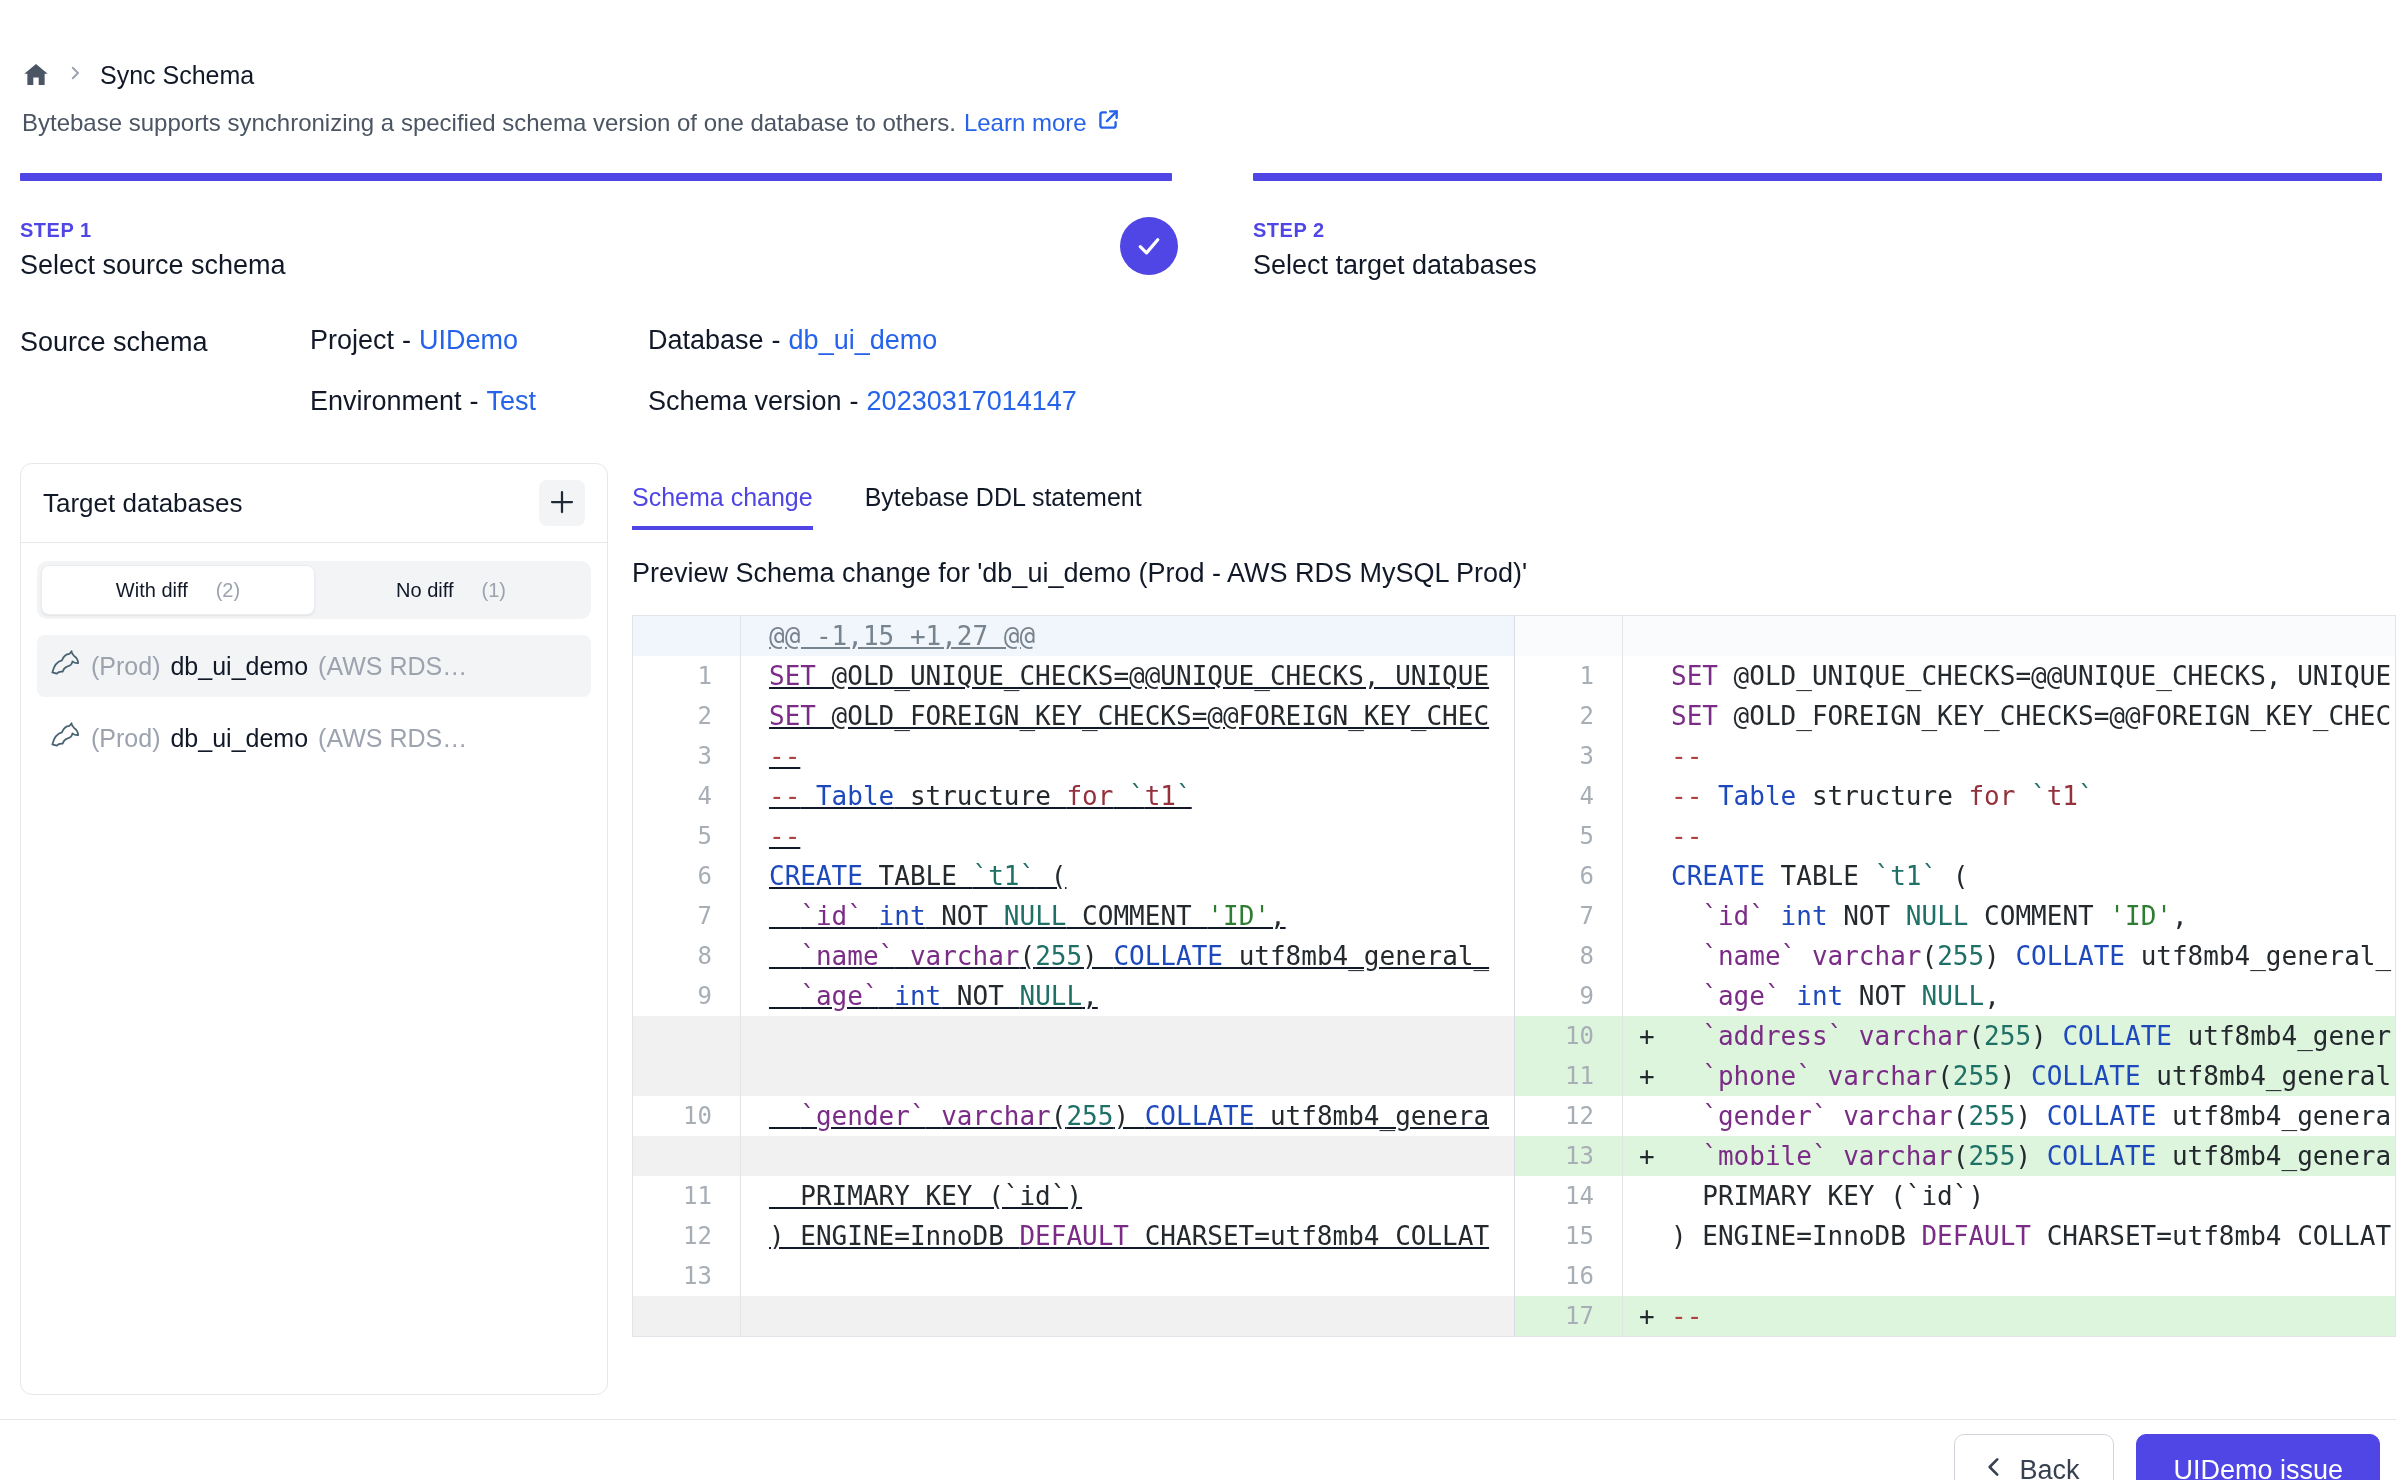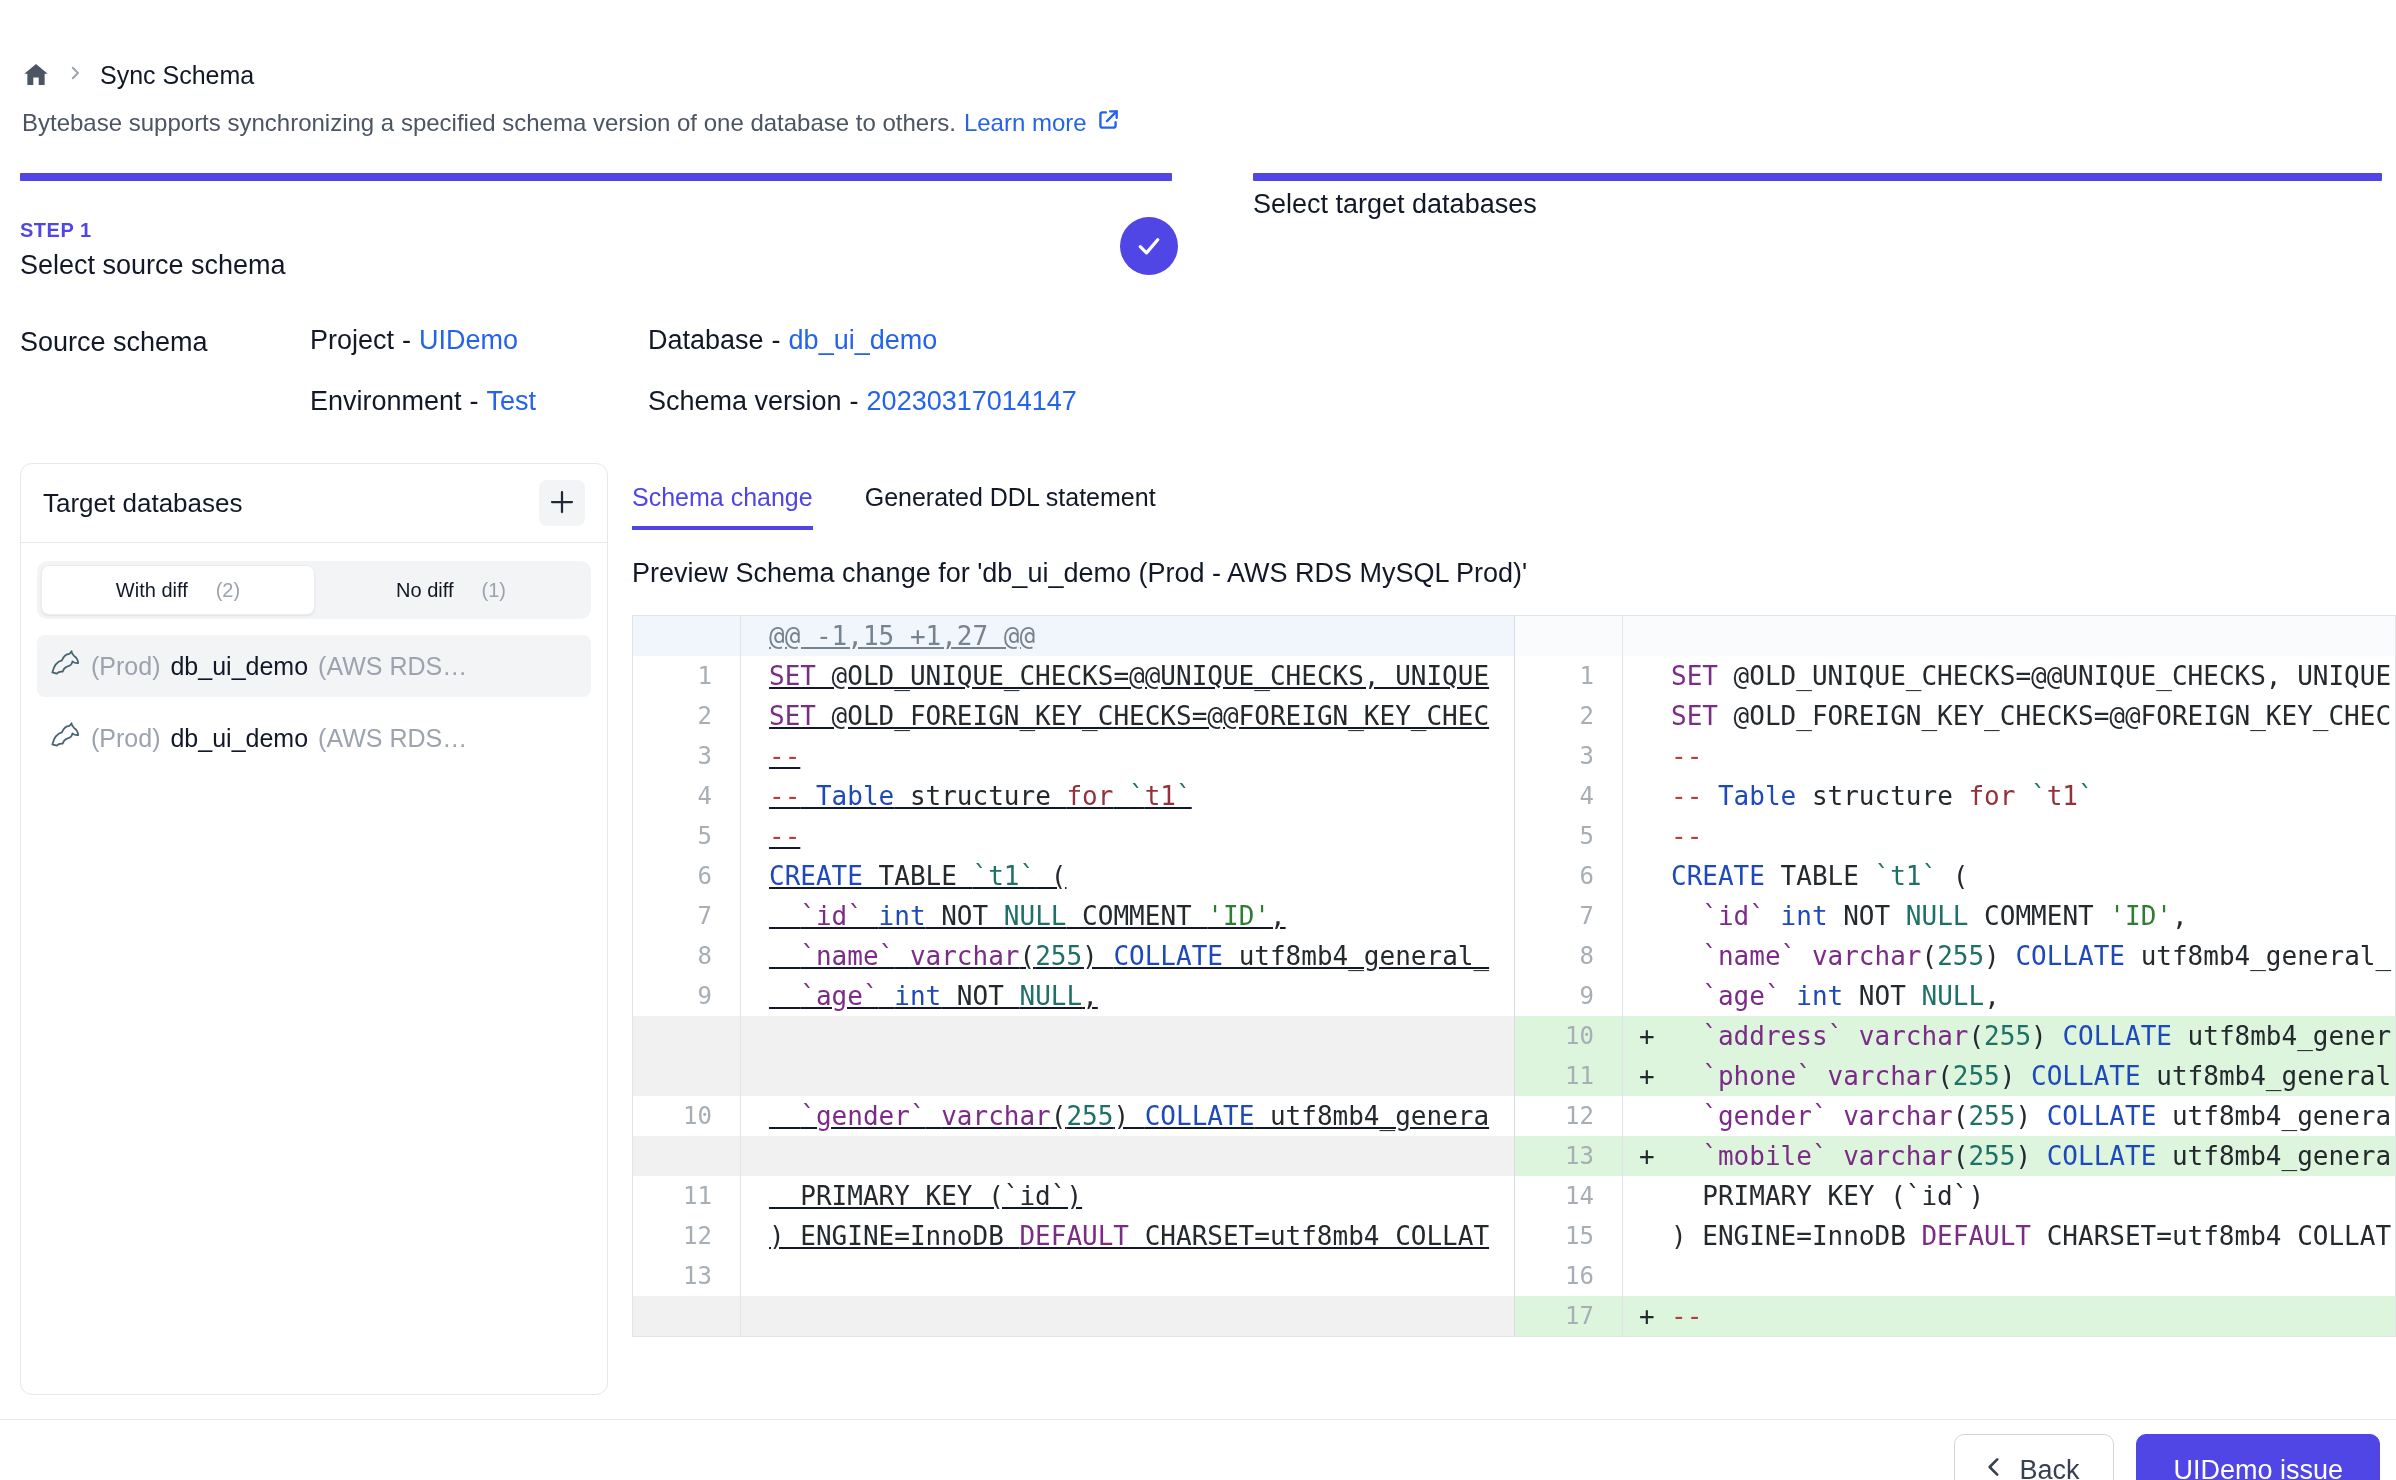--- a/index.html
+++ b/index.html
@@ -131,20 +131,21 @@
       <div class="step-label">STEP 1</div>
       <div class="step-title">Select source schema</div>
       <div class="step-check">
         <svg width="30" height="30" viewBox="0 0 24 24" fill="none" stroke="#ffffff" stroke-width="2.6" stroke-linecap="round" stroke-linejoin="round">
             <polyline points="5 12.5 10 17.5 19 7"></polyline>
           </svg>
       </div>
     </div>
     <div class="step step-2">
       <div class="step-bar"></div>
+      <div class="step-label">STEP 2</div>
       <div class="step-title">Select target databases</div>
     </div>
   </div>
 
   <div class="source">
     <div class="source-label">Source schema</div>
     <div class="source-grid">
       <div class="sfield">
         <span>Project</span><span class="dash">-</span><a>UIDemo</a>
       </div>
@@ -204,21 +205,21 @@
           <span class="db-env">(Prod)</span>
           <span class="db-name">db_ui_demo</span>
           <span class="db-instance">(AWS RDS MySQL Prod)</span>
         </div>
       </div>
     </aside>
 
     <section class="preview">
       <div class="ptabs">
         <div class="ptab active">Schema change</div>
-        <div class="ptab">Generated DDL statement</div>
+        <div class="ptab">Bytebase DDL statement</div>
       </div>
       <div class="preview-title">Preview Schema change for 'db_ui_demo (Prod - AWS RDS MySQL Prod)'</div>
       <div class="diff" id="diff">
         <div class="pane left" id="pane-left">
             <div class="drow head">
               <span class="gut"></span>
               <span class="code">@@ -1,15 +1,27 @@</span>
             </div>
             <div class="drow ctx">
               <span class="gut">1</span>

